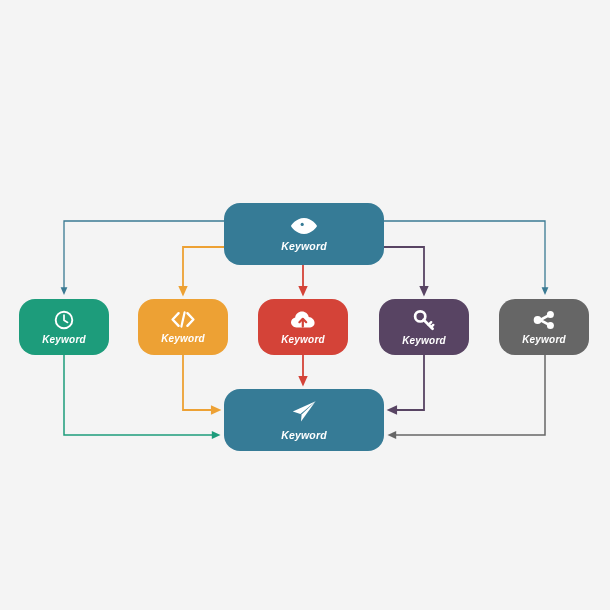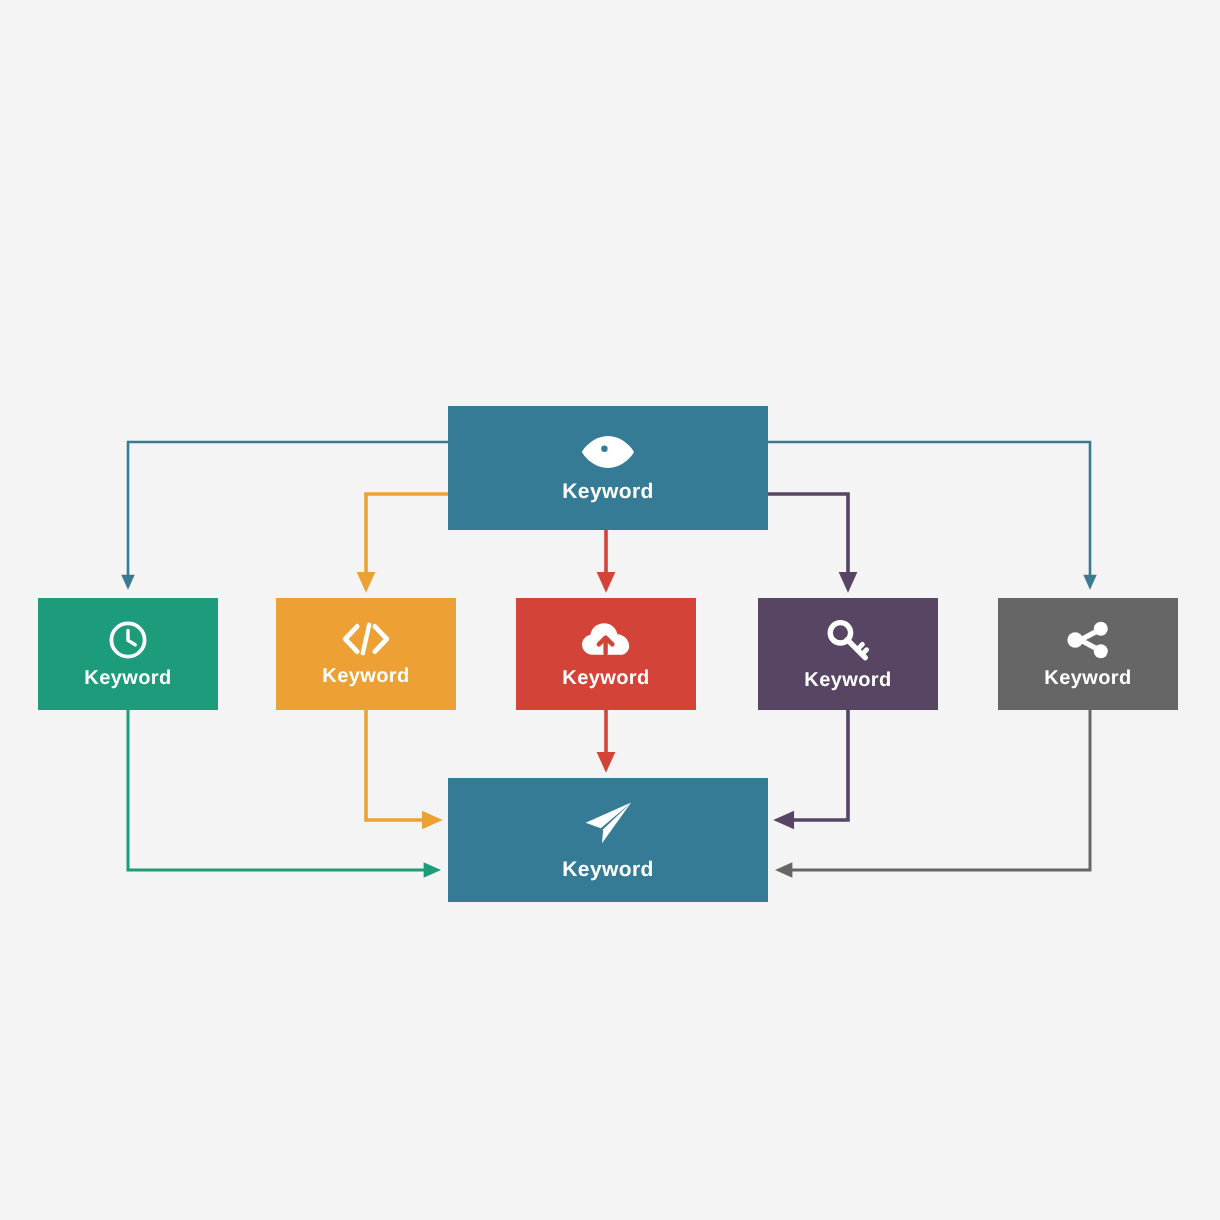--- a/index.html
+++ b/index.html
@@ -20,27 +20,28 @@
   }
   #connector-layer {
     position: absolute;
     left: 0;
     top: 0;
     width: 610px;
     height: 610px;
   }
   .node {
     position: absolute;
-    border-radius: 0;
+    border-radius: 16px;
     display: flex;
     flex-direction: column;
     align-items: center;
     justify-content: center;
     box-sizing: border-box;
     color: #ffffff;
+    font-style: italic;
   }
   .node .node-icon {
     display: block;
     line-height: 0;
     margin-bottom: 5px;
   }
   .node .node-label {
     font-size: 10px;
     font-weight: bold;
     letter-spacing: 0.2px;

